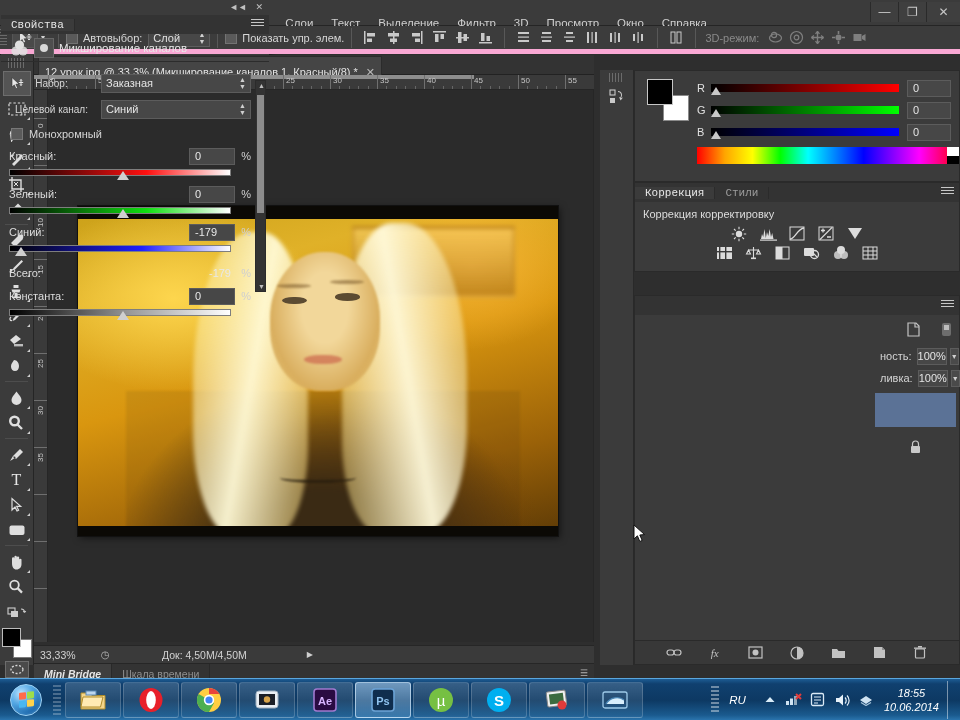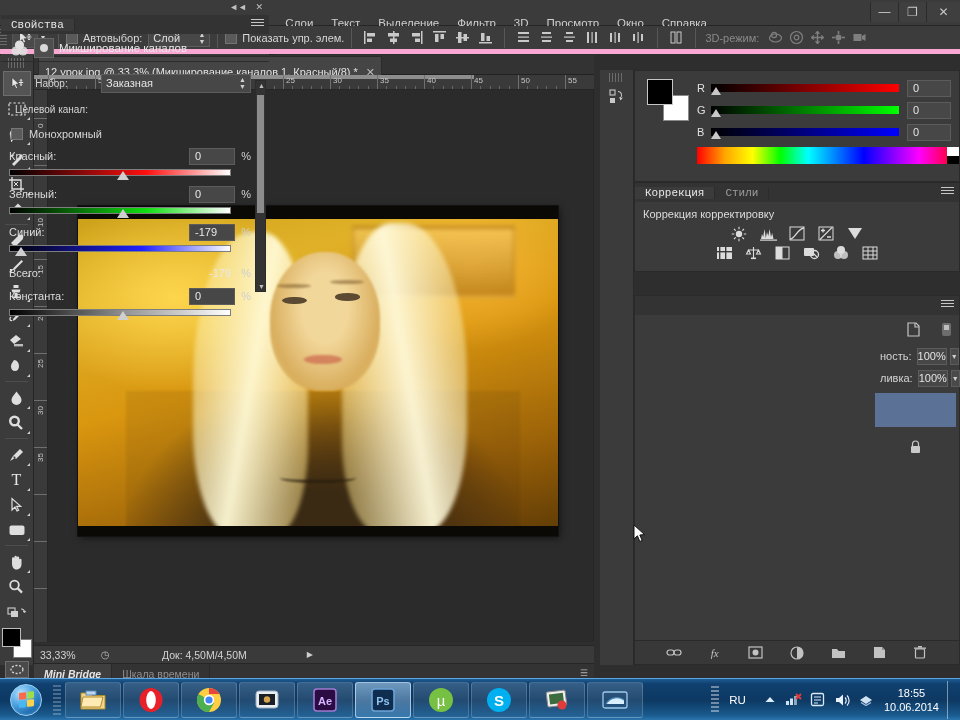--- a/index.html
+++ b/index.html
@@ -297,21 +297,21 @@
   .start .flag { width: 15px; height: 15px; display: grid; grid-template-columns: 1fr 1fr; grid-template-rows: 1fr 1fr; gap: 1.5px; transform: skewY(-7deg); }
   .start .flag i { display: block; border-radius: 1px; }
   .tb-divider { width: 8px; height: 30px; margin: 0 3px; background:
     repeating-linear-gradient(to bottom, rgba(255,255,255,.45) 0 2px, transparent 2px 4px); opacity: .55; }
   .tbapp {
     width: 56px; height: 36px; margin: 0 1px; display: flex; align-items: center; justify-content: center;
     border: 1px solid rgba(255,255,255,.18); border-radius: 3px;
     background: linear-gradient(180deg, rgba(255,255,255,.16), rgba(255,255,255,.03));
   }
   .tbapp.running { background: linear-gradient(180deg, rgba(190,225,255,.55), rgba(120,180,230,.3)); border-color: rgba(220,240,255,.65); }
-  .tray { margin-left: auto; display: flex; align-items: center; height: 42px; padding-right: 4px; }
+  .tray { margin-left: auto; display: flex; align-items: center; height: 42px; padding-right: 4px; font-style: italic; }
   .tray-grip { width: 8px; height: 28px; margin-right: 10px; background:
     repeating-linear-gradient(to bottom, rgba(255,255,255,.4) 0 2px, transparent 2px 4px); }
   .tray-lang { color: #fff; font-size: 11.5px; margin-right: 12px; }
   .tray-ico { width: 22px; height: 22px; display: flex; align-items: center; justify-content: center; margin: 0 1px; }
   .clock { color: #fff; font-size: 11px; text-align: center; line-height: 14px; margin: 0 8px 0 6px; }
   .showdesk { width: 9px; height: 38px; border-left: 1px solid rgba(255,255,255,.45); }
 </style>
 </head>
 <body>
 
@@ -1037,20 +1037,24 @@
       <div class="pr-rows">
         <div class="pr-row">
           <span class="pr-lab">Набор:</span>
           <span class="pr-select">
             <span>Заказная</span>
             <span class="spin">▲<br>▼</span>
           </span>
         </div>
         <div class="pr-row">
           <span class="pr-lab">Целевой канал:</span>
+          <span class="pr-select">
+            <span>Синий</span>
+            <span class="spin">▲<br>▼</span>
+          </span>
         </div>
       </div>
 
       <div class="pr-check">
         <span class="box"></span>
         <span style="font-size:11px;color:#d6d6d6">Монохромный</span>
       </div>
 
       <div class="mix">
         <div class="mix-lab">

